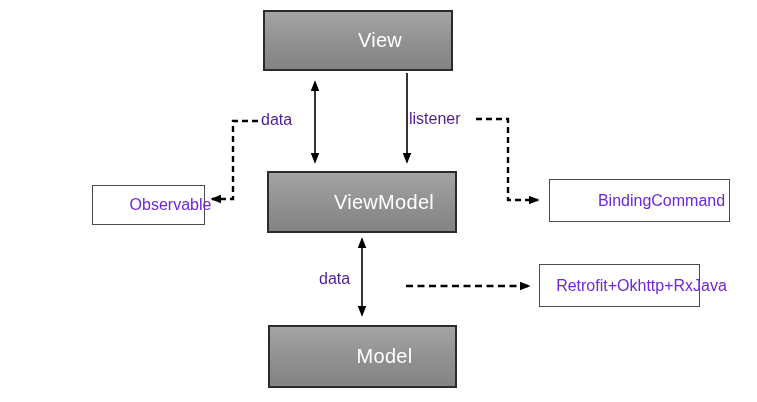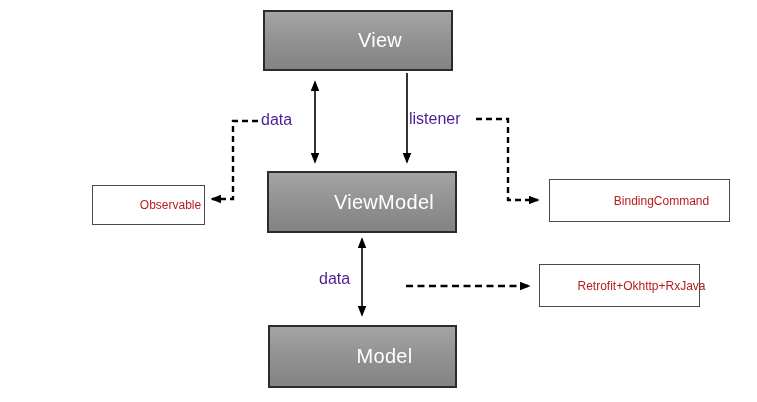--- a/index.html
+++ b/index.html
@@ -34,22 +34,22 @@
   .node.primary {
     background: linear-gradient(180deg, #a4a4a4 0%, #909090 55%, #838383 100%);
     border: 2px solid #2b2b2b;
     color: #ffffff;
     font-size: 20px;
     letter-spacing: 0.3px;
   }
   .node.secondary {
     background: #ffffff;
     border: 1px solid #4a4a4a;
-    color: #b91c1c;
-    font-size: 12px;
+    color: #6d28d9;
+    font-size: 16px;
   }
   .edge-label {
     position: absolute;
     font-size: 16px;
     color: #4c1d95;
     white-space: nowrap;
   }
 </style>
 </head>
 <body>

